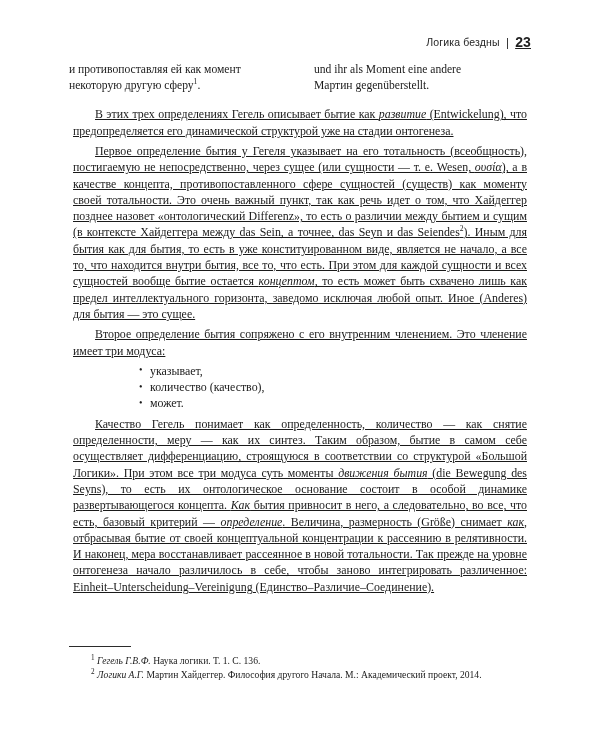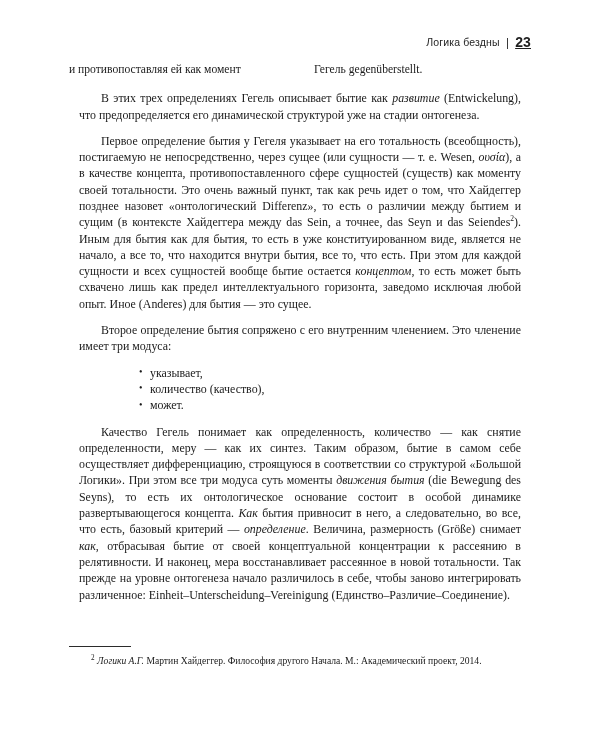--- a/index.html
+++ b/index.html
@@ -79,26 +79,27 @@
   }
   .bilingual .col-de {
     width: 228px;
     padding-left: 6px;
   }
   .bilingual .line {
     white-space: nowrap;
   }
 
   p.body {
-    margin: 10px;
+    margin: 4px;
     font-size: 11.9px;
     line-height: 16.3px;
     text-align: justify;
     text-justify: inter-word;
     hyphens: manual;
+    text-decoration: underline;
   }
   p.body.indent { text-indent: 22px; }
 
   .it { font-style: italic; }
 
   sup.fnmark {
     font-size: 7.6px;
     vertical-align: super;
     line-height: 0;
   }
@@ -158,23 +159,25 @@
     <span class="rh-title">Логика бездны</span>
     <span class="rh-rule"></span>
     <span class="rh-folio">23</span>
   </div>
 
   <div class="textblock">
 
     <div class="bilingual">
       <div class="col col-ru">
         <div class="line">и противопоставляя ей как момент</div>
+        <div class="line"><span>некоторую другую сферу</span><sup class="fnmark">1</sup><span>.</span></div>
       </div>
       <div class="col col-de">
-        <div class="line">Гегель gegenüberstellt.</div>
+        <div class="line">und ihr als Moment eine andere</div>
+        <div class="line">Мартин gegenüberstellt.</div>
       </div>
     </div>
 
     <p class="body indent"><span>В этих трех определениях Гегель описывает бытие как </span><span class="it">развитие</span><span> (Entwickelung), что предопределяется его динамической структурой уже на стадии онтогенеза.</span></p>
 
     <p class="body indent"><span>Первое определение бытия у Гегеля указывает на его тотальность (всеобщность), постигаемую не непосредственно, через сущее (или сущности — т. е. Wesen, </span><span class="it">ουσία</span><span>), а в качестве концепта, противопоставленного сфере сущностей (существ) как моменту своей тотальности. Это очень важный пункт, так как речь идет о том, что Хайдеггер позднее назовет «онтологический Differenz», то есть о различии между бытием и сущим (в контексте Хайдеггера между das Sein, а точнее, das Seyn и das Seiendes</span><sup class="fnmark">2</sup><span>). Иным для бытия как для бытия, то есть в уже конституированном виде, является не начало, а все то, что находится внутри бытия, все то, что есть. При этом для каждой сущности и всех сущностей вообще бытие остается </span><span class="it">концептом</span><span>, то есть может быть схвачено лишь как предел интеллектуального горизонта, заведомо исключая любой опыт. Иное (Anderes) для бытия — это сущее.</span></p>
 
     <p class="body indent">Второе определение бытия сопряжено с его внутренним членением. Это членение имеет три модуса:</p>
 
     <ul class="modes">
@@ -182,16 +185,17 @@
       <li><span class="bullet">•</span><span>количество (качество),</span></li>
       <li><span class="bullet">•</span><span>может.</span></li>
     </ul>
 
     <p class="body indent"><span>Качество Гегель понимает как определенность, количество — как снятие определенности, меру — как их синтез. Таким образом, бытие в самом себе осуществляет дифференциацию, строящуюся в соответствии со структурой «Большой Логики». При этом все три модуса суть моменты </span><span class="it">движения бытия</span><span> (die Bewegung des Seyns), то есть их онтологическое основание состоит в особой динамике развертывающегося концепта. </span><span class="it">Как</span><span> бытия привносит в него, а следовательно, во все, что есть, базовый критерий — </span><span class="it">определение</span><span>. Величина, размерность (Größe) снимает </span><span class="it">как</span><span>, отбрасывая бытие от своей концептуальной концентрации к рассеянию в релятивности. И наконец, мера восстанавливает рассеянное в новой тотальности. Так прежде на уровне онтогенеза начало различилось в себе, чтобы заново интегрировать различенное: Einheit–Unterscheidung–Vereinigung (Единство–Различие–Соединение).</span></p>
 
   </div>
 
   <div class="footnotes">
     <div class="fn-rule"></div>
+    <p class="fn"><span class="fn-num">1</span><span class="it">Гегель Г.В.Ф.</span><span> Наука логики. Т. 1. С. 136.</span></p>
     <p class="fn"><span class="fn-num">2</span><span class="it">Логики А.Г.</span><span> Мартин Хайдеггер. Философия другого Начала. М.: Академический проект, 2014.</span></p>
   </div>
 
 </div>
 
 </body></html>

